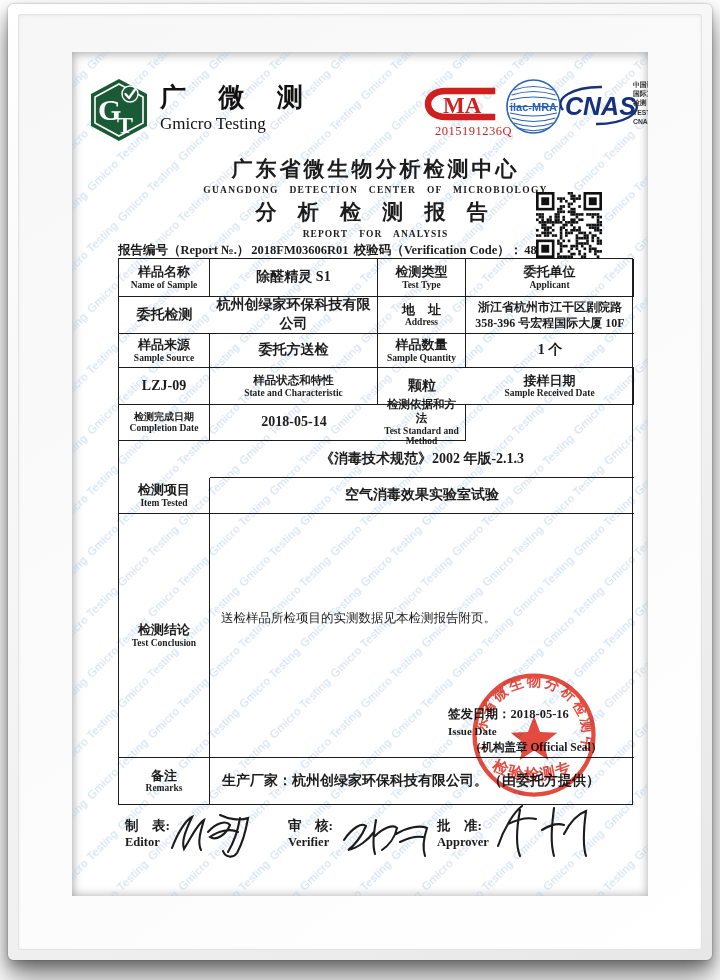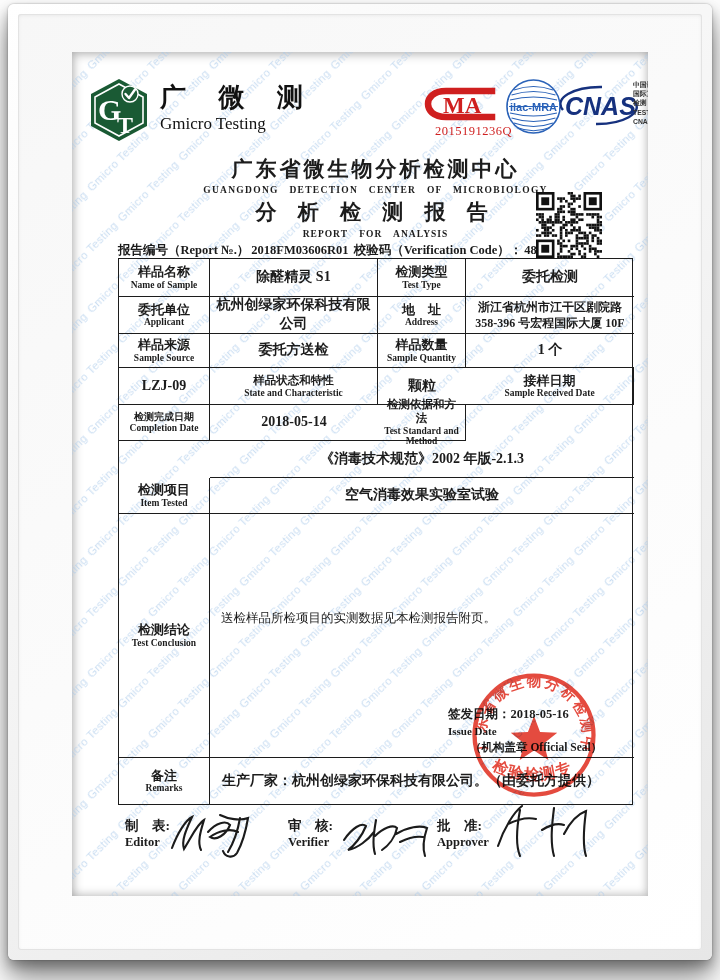--- a/index.html
+++ b/index.html
@@ -372,27 +372,27 @@
           <div class="lbl-cn">样品名称</div>
           <div class="lbl-en">Name of Sample</div>
         </div>
       <div class="cell">
           <div class="val">除醛精灵 S1</div>
         </div>
       <div class="cell">
           <div class="lbl-cn">检测类型</div>
           <div class="lbl-en">Test Type</div>
         </div>
+      <div class="cell">
+          <div class="lbl-cn">委托单位</div>
+          <div class="lbl-en">Applicant</div>
+        </div>
+
       <div class="cell cend">
           <div class="val">委托检测</div>
-        </div>
-
-      <div class="cell">
-          <div class="lbl-cn">委托单位</div>
-          <div class="lbl-en">Applicant</div>
         </div>
       <div class="cell">
           <div class="val">杭州创绿家环保科技有限公司</div>
         </div>
       <div class="cell">
           <div class="lbl-cn">地　址</div>
           <div class="lbl-en">Address</div>
         </div>
       <div class="cell cend">
           <div class="val" style="font-size:12px">浙江省杭州市江干区剧院路 358-396 号宏程国际大厦 10F</div>

